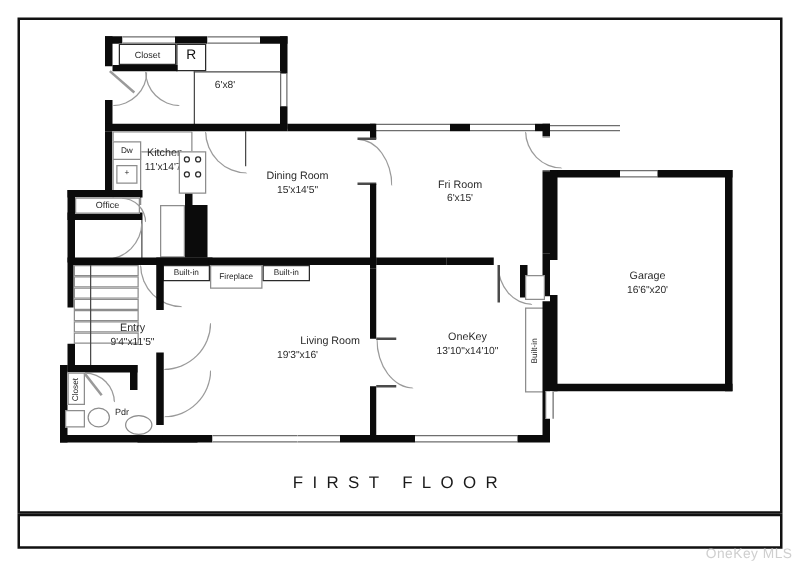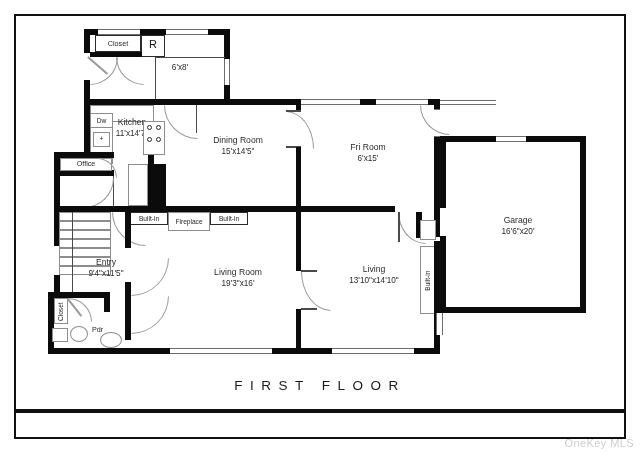--- a/index.html
+++ b/index.html
@@ -171,33 +171,33 @@
     <div class="boxdark" style="left:130px;top:212px;width:38px;height:13px;"></div>
     <div class="lbl tiny2" style="left:130px;top:215px;width:38px;">Built-in</div>
     <div class="box" style="left:168px;top:212px;width:42px;height:19px;"></div>
     <div class="lbl tiny2" style="left:168px;top:218px;width:42px;">Fireplace</div>
     <div class="boxdark" style="left:210px;top:212px;width:38px;height:13px;"></div>
     <div class="lbl tiny2" style="left:210px;top:215px;width:38px;">Built-in</div>
 
     <div class="lbl rname" style="left:325px;top:143px;width:86px;">Fri Room</div>
     <div class="lbl rdim" style="left:325px;top:154px;width:86px;">6'x15'</div>
 
-    <div class="lbl rname" style="left:330px;top:265px;width:88px;">Living</div>
+    <div class="lbl rname" style="left:330px;top:265px;width:88px;">OneKey</div>
     <div class="lbl rdim" style="left:330px;top:276px;width:88px;">13'10"x14'10"</div>
 
     <div class="w" style="left:416px;top:212px;width:6px;height:26px;"></div>
     <div class="box" style="left:420px;top:246px;width:16px;height:68px;"></div>
     <div class="lbl tiny2 rot" style="left:408px;top:277px;width:40px;">Built-in</div>
     <div class="w" style="left:434px;top:241px;width:6px;height:110px;"></div>
 
     <div class="swing" style="left:398px;top:212px;width:26px;height:30px;border-top-color:transparent;border-right-color:transparent;border-left-color:#9a9a9a;border-bottom-color:#9a9a9a;border-radius:0 0 0 100%;"></div>
     <div class="wthin" style="left:398px;top:212px;width:1.5px;height:30px;"></div>
     <div class="box" style="left:420px;top:220px;width:16px;height:20px;"></div>
 
-    <div class="lbl rname" style="left:188px;top:268px;width:100px;">Living Room</div>
+    <div class="lbl rname" style="left:188px;top:268px;width:100px;text-align:right;">Living Room</div>
     <div class="lbl rdim" style="left:188px;top:279px;width:100px;">19'3"x16'</div>
 
     <div class="w" style="left:125px;top:212px;width:6px;height:36px;"></div>
     <div class="w" style="left:125px;top:282px;width:6px;height:58px;"></div>
 
     <div class="swing" style="left:131px;top:258px;width:36px;height:36px;border-top-color:transparent;border-left-color:transparent;border-right-color:#9a9a9a;border-bottom-color:#9a9a9a;border-radius:0 0 100% 0;"></div>
     <div class="swing" style="left:131px;top:296px;width:36px;height:36px;border-top-color:transparent;border-left-color:transparent;border-right-color:#9a9a9a;border-bottom-color:#9a9a9a;border-radius:0 0 100% 0;"></div>
 
     <div class="lbl rname" style="left:70px;top:258px;width:72px;">Entry</div>
     <div class="lbl rdim" style="left:70px;top:269px;width:72px;">9'4"x11'5"</div>

